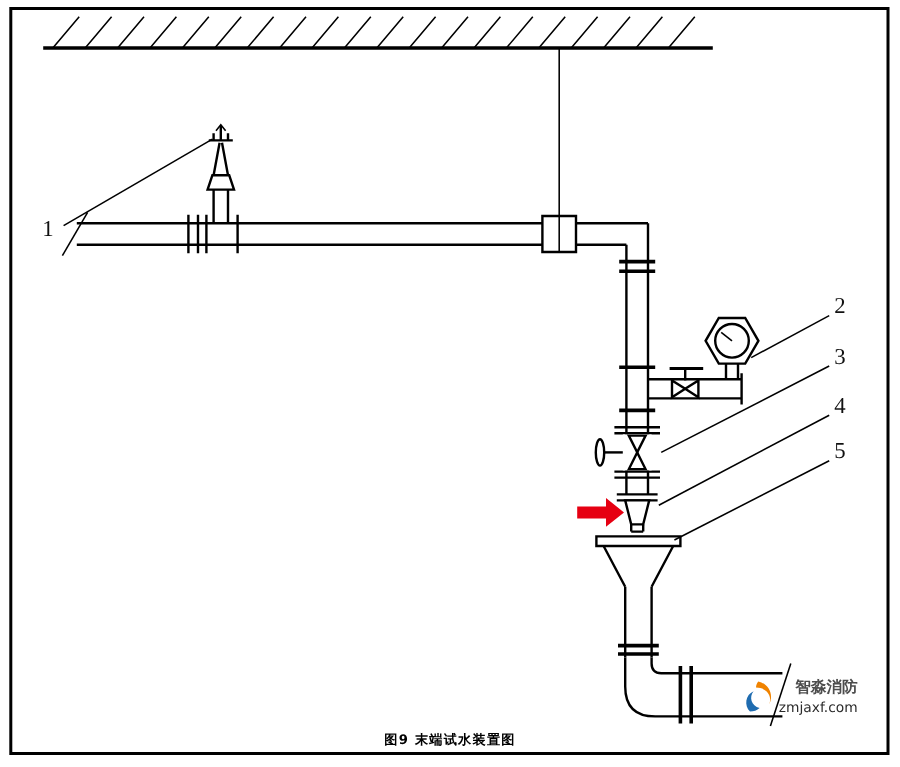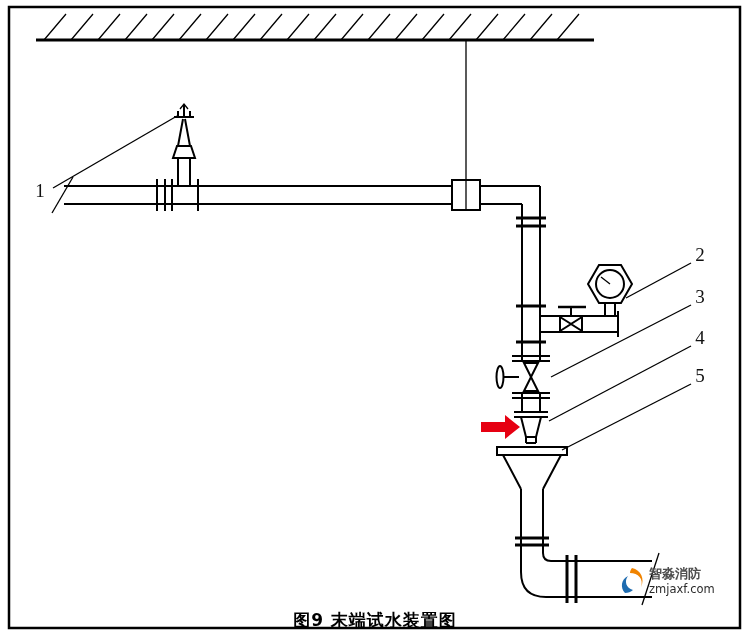--- a/index.html
+++ b/index.html
@@ -9,27 +9,27 @@
   }
   svg.diagram { position:absolute; left:0; top:0; }
   svg.diagram * { vector-effect:non-scaling-stroke; }
   .pipe  { stroke:#000; stroke-width:2; fill:none; }
   .thin  { stroke:#000; stroke-width:1.3; fill:none; }
   .bar   { stroke:#000; stroke-width:3; fill:none; }
   .shape { stroke:#000; stroke-width:2; fill:#ffffff; }
   .callout { font-family:"Liberation Serif", serif; font-size:19px; fill:#111; }
   .caption {
     position:absolute; left:0; right:0; top:609px; text-align:center;
-    font-size:17px; font-weight:bold; color:#000; letter-spacing:1px;
+    font-size:11px; font-weight:bold; color:#000; letter-spacing:1px;
   }
   .watermark {
     position:absolute; left:618px; top:566px;
     display:flex; align-items:flex-start; gap:3px;
   }
-  .wm-text { display:flex; flex-direction:column; }
+  .wm-text { display:flex; flex-direction:column;text-align:right; }
   .wm-brand  { font-size:13px; font-weight:bold; color:#4d4d4d; line-height:1.3; }
   .wm-domain { font-size:11.5px; font-weight:normal; color:#2b2b2b; line-height:1.2; }
 </style>
 </head>
 <body>
 
 <div class="stage">
 
   <svg class="diagram" width="750" height="639" viewBox="0 0 750 639">
 

